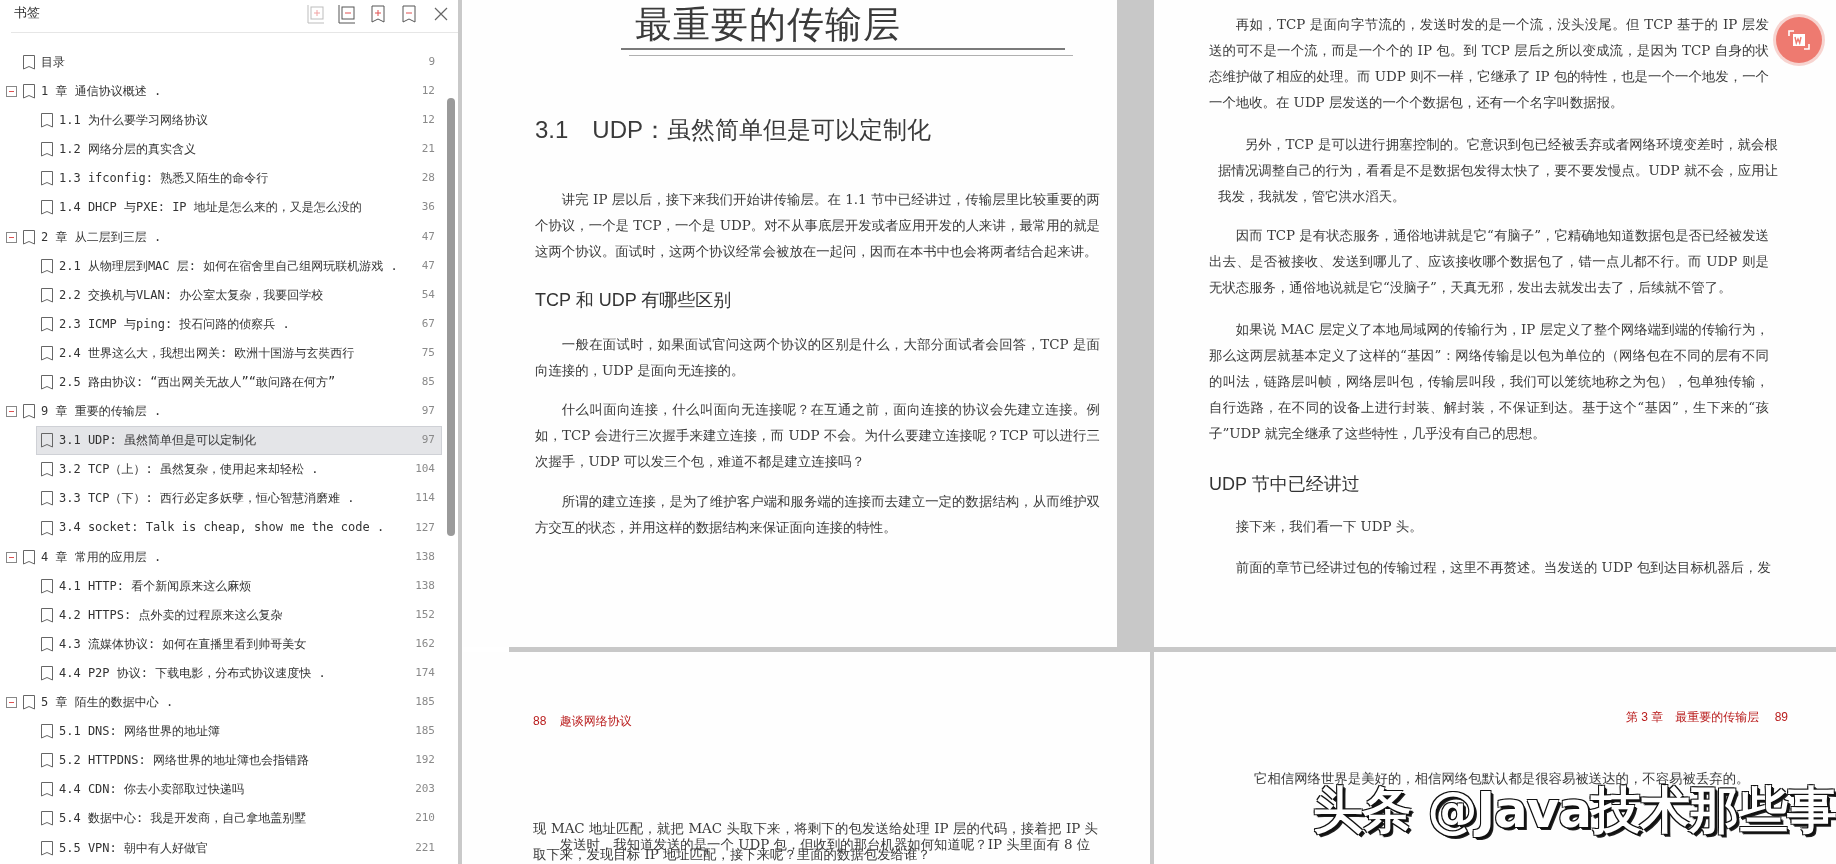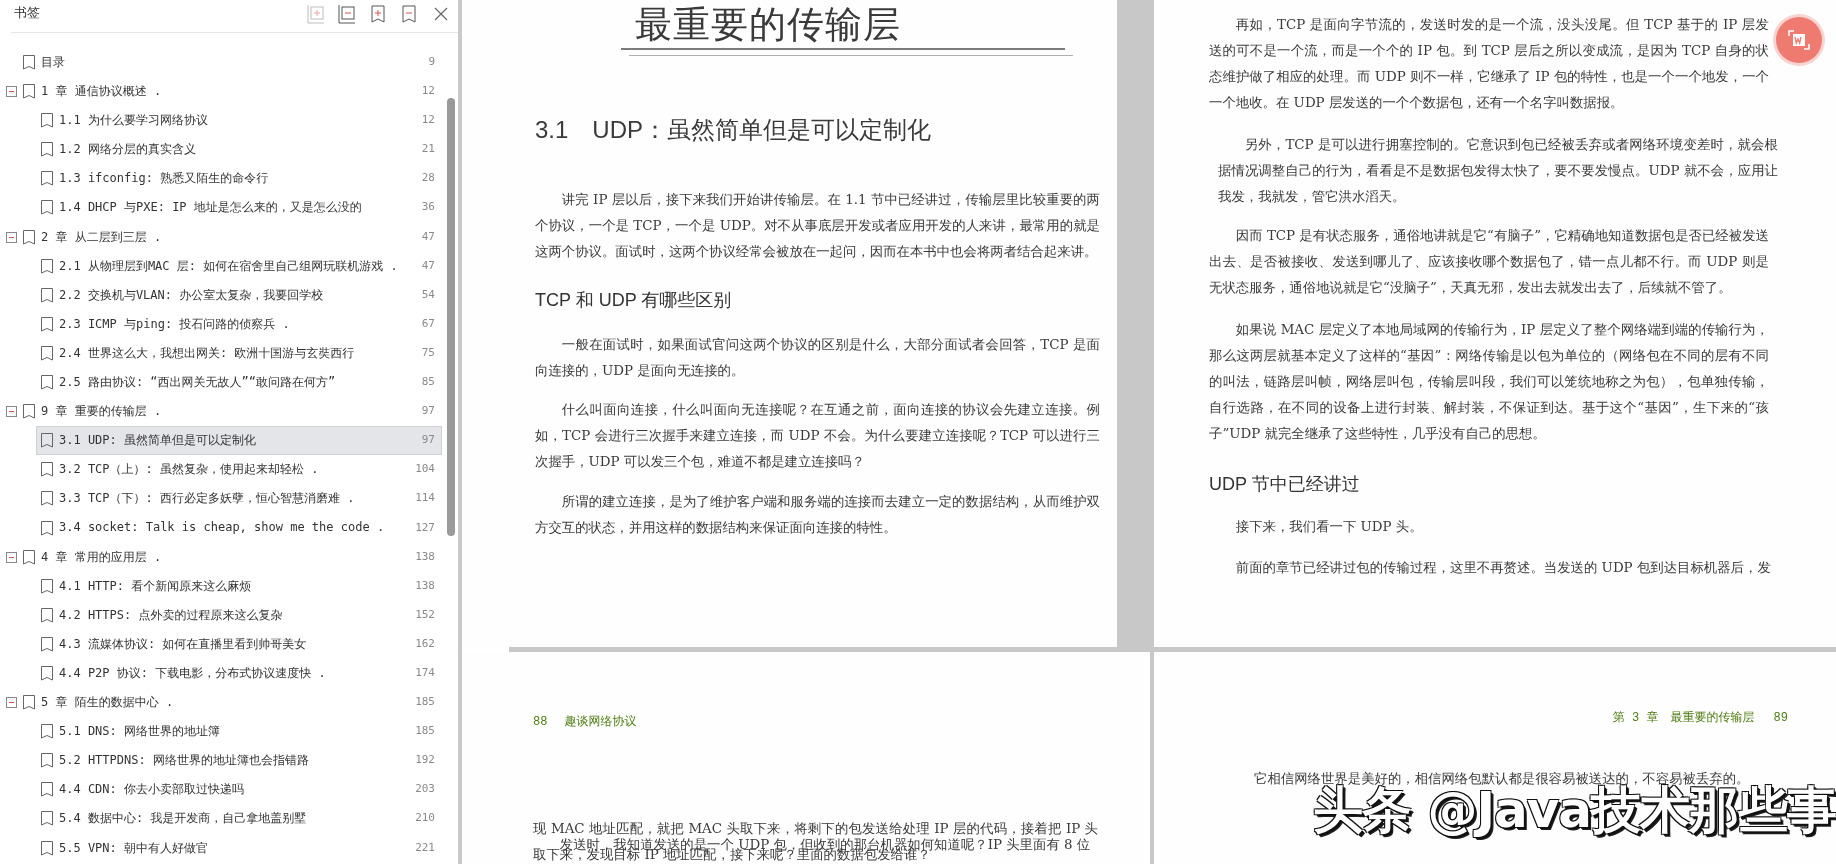--- a/index.html
+++ b/index.html
@@ -37,21 +37,21 @@
 
   .chapter-title { position: absolute; left: 172px; top: 0px; font-size: 37px; color: #3a3a3a; font-family: "Liberation Sans", sans-serif; letter-spacing: 1px; }
   .chapter-rule1 { position: absolute; left: 158px; top: 48px; width: 444px; height: 2px; background: #7a7a7a; }
   .chapter-rule2 { position: absolute; left: 166px; top: 55px; width: 444px; height: 1px; background: #b0b0b0; }
   .section-title { position: absolute; left: 72px; top: 114px; font-size: 24px; color: #3a3a3a; font-family: "Liberation Sans", sans-serif; }
   .subhead { position: absolute; font-size: 18px; color: #333; font-family: "Liberation Sans", sans-serif; }
 
   .para { position: absolute; font-size: 13.4px; line-height: 26px; color: #3a3a3a; font-family: "DejaVu Serif", serif; text-align: justify; }
   .para.indent { text-indent: 2em; }
 
-  .running-head { position: absolute; font-size: 12px; color: #4d7c0f; font-family: Liberation Mono, monospace; }
+  .running-head { position: absolute; font-size: 12px; color: #b91c1c; font-family: Liberation Sans, sans-serif; }
   .bullet::before { content: "\25CF"; position: absolute; left: -16px; color: #666; font-size: 10px; }
 
   .watermark { position: absolute; left: 1313px; top: 777px; font-size: 50px; color: #ffffff; font-family: "DejaVu Sans", sans-serif; font-weight: bold;
     text-shadow: 2px 2px 0 #111, -1px -1px 0 #111, 1px -1px 0 #111, -1px 1px 0 #111, 3px 3px 0 #222; letter-spacing: -1px; white-space: nowrap; }
 
   .float-btn { position: absolute; left: 1776px; top: 17px; width: 46px; height: 46px; border-radius: 50%; background: #ee7a70; box-shadow: 0 0 0 3px #f7d4d0; cursor: pointer; }
   .float-btn svg { position: absolute; left: 11px; top: 11px; width: 24px; height: 24px; }
 </style>
 </head>
 <body>

